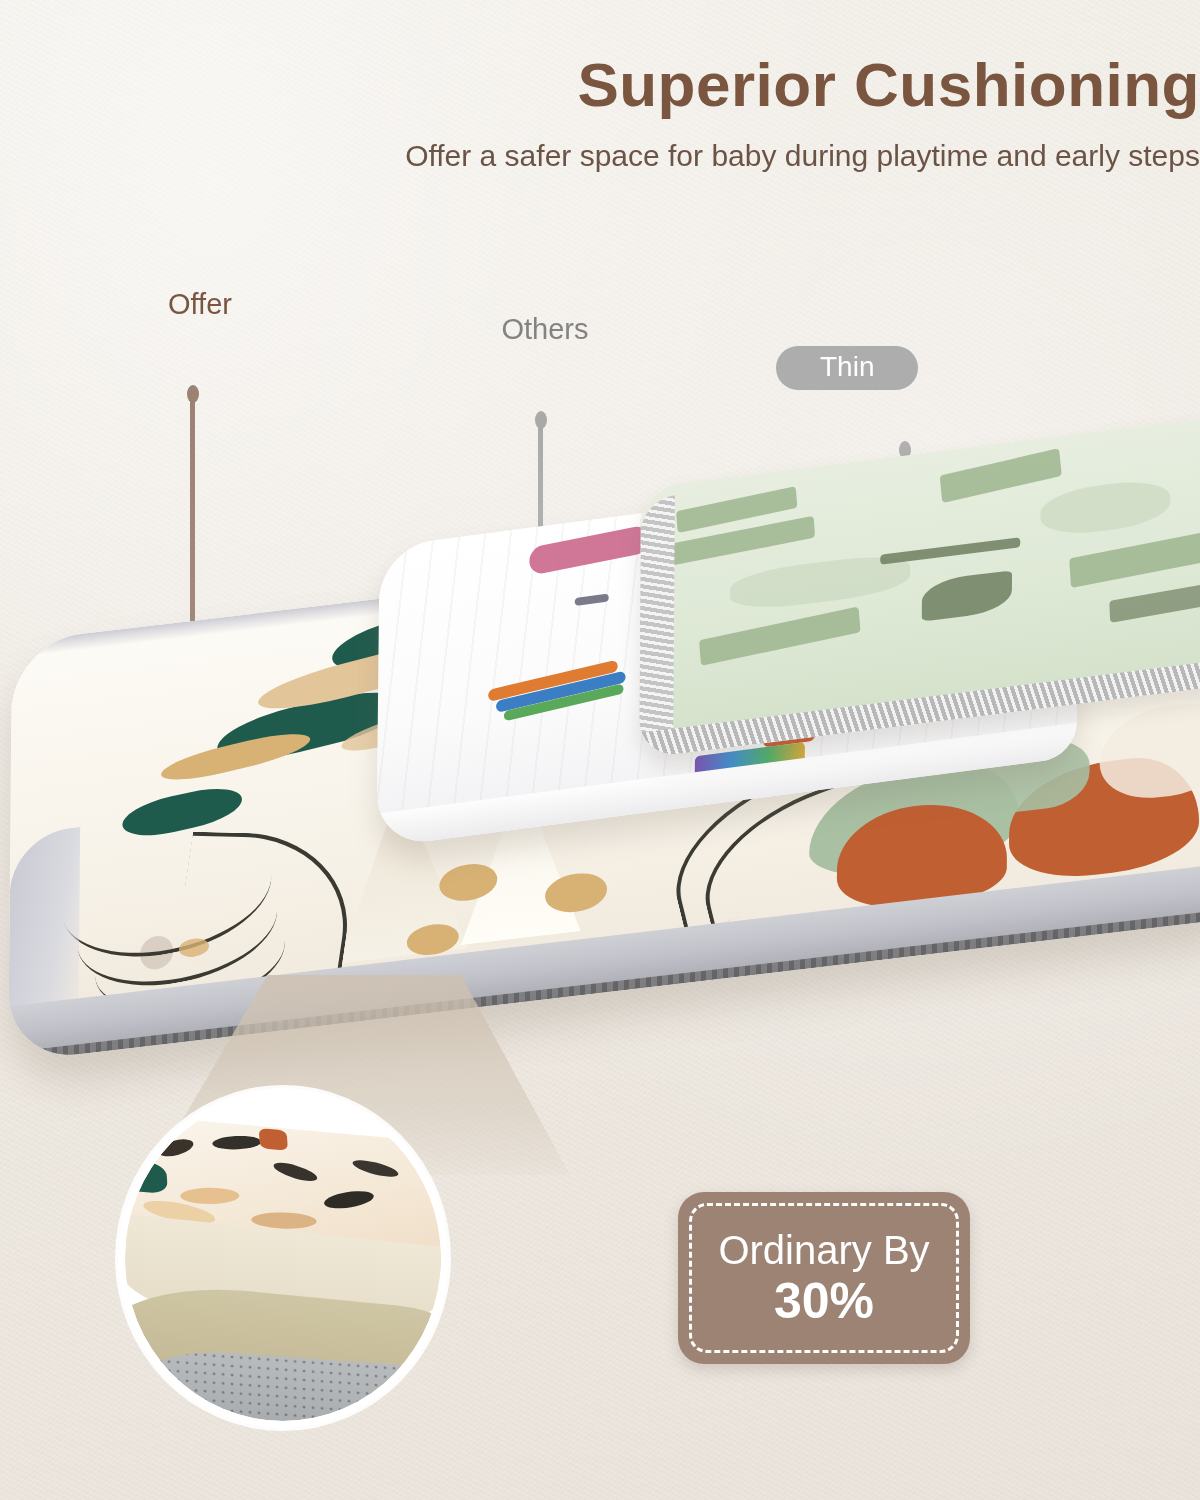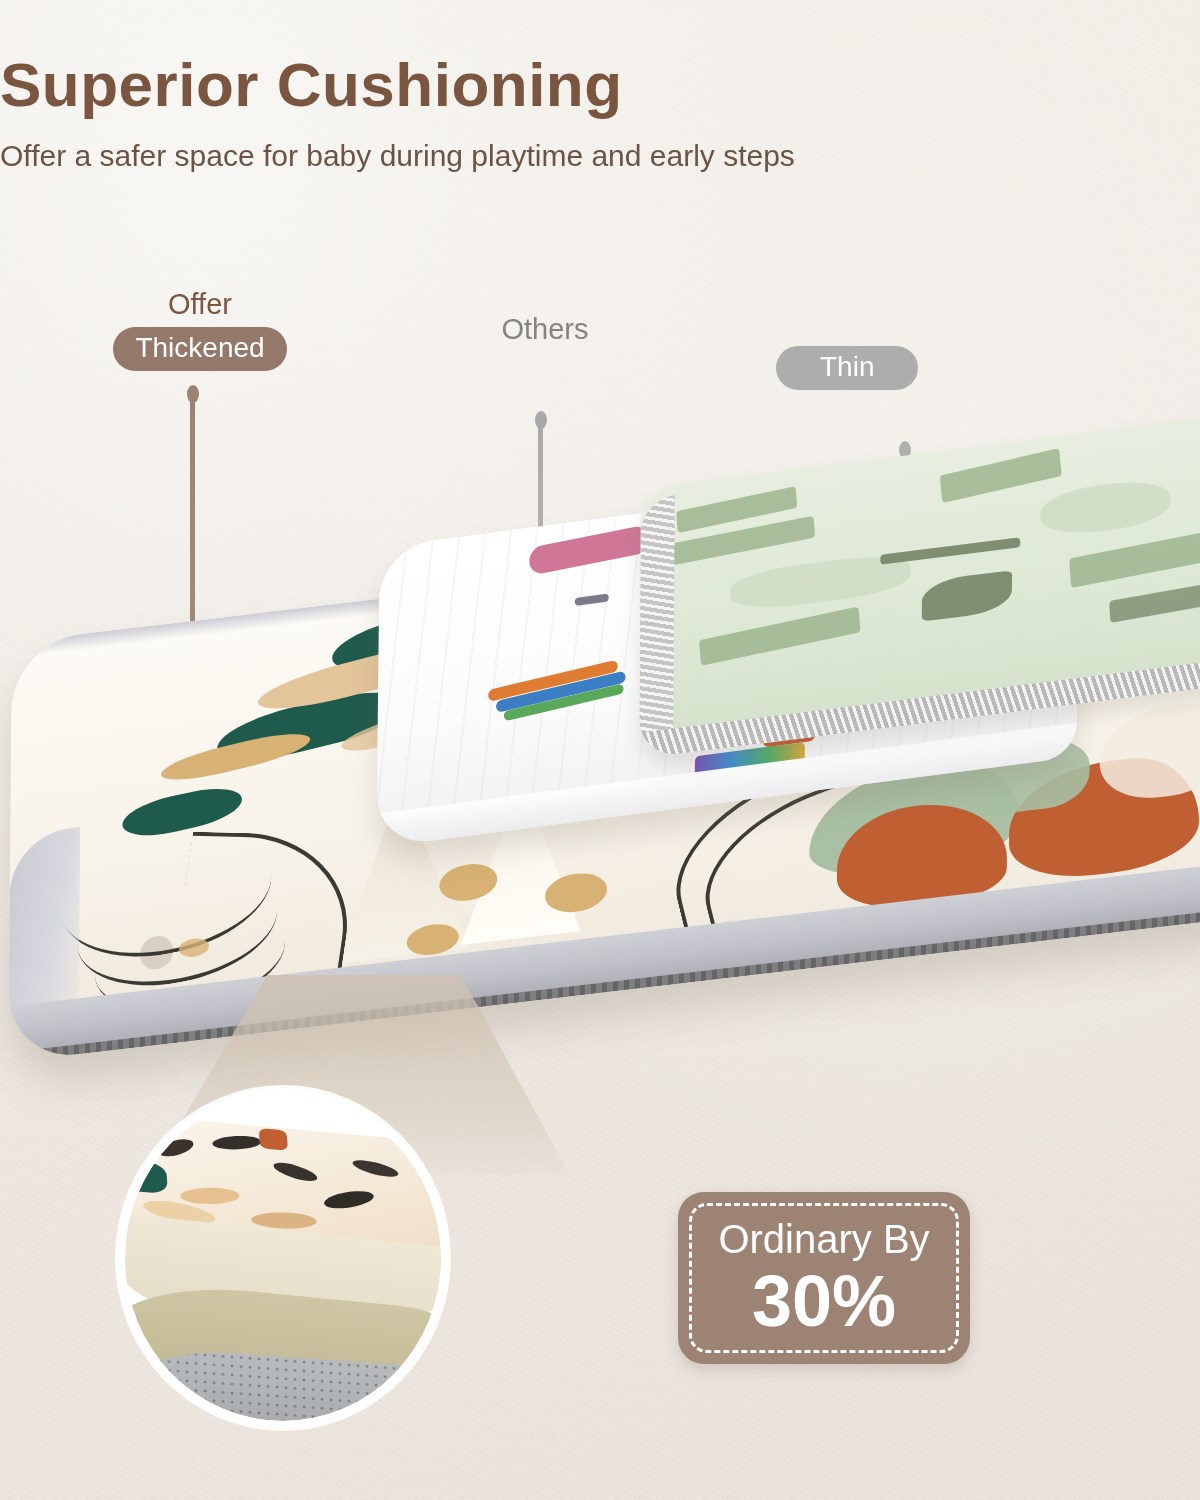--- a/index.html
+++ b/index.html
@@ -14,21 +14,21 @@
   #page { position:absolute; inset:0;
     background:
       radial-gradient(ellipse at 18% 12%, rgba(255,255,255,.55) 0%, rgba(255,255,255,0) 45%),
       radial-gradient(ellipse at 78% 30%, rgba(255,255,255,.35) 0%, rgba(255,255,255,0) 50%),
       repeating-linear-gradient(27deg, rgba(190,178,165,.055) 0 2px, rgba(255,255,255,0) 2px 5px),
       repeating-linear-gradient(-43deg, rgba(176,164,150,.05) 0 1px, rgba(255,255,255,0) 1px 4px),
       linear-gradient(160deg,#f4f1eb 0%, #efeae3 45%, #eae4dc 100%);
   }
 
   
-  .hdr { position:absolute; top:0; left:0; width:1200px; text-align:left; }
+  .hdr { position:absolute; top:0; left:0; width:1200px; text-align:right; }
   .title {
     margin-top:52px;
     font-size:62px; font-weight:bold; color:#7a5640;
     letter-spacing:.5px; line-height:1.05;
   }
   .subtitle {
     margin-top:22px;
     font-size:30px; color:#6b5446; font-weight:400;
   }
 
@@ -194,37 +194,34 @@
     position:absolute; left:678px; top:1192px; width:292px; height:172px;
     background:#9c8374; border-radius:26px;
     box-shadow:0 6px 14px rgba(120,100,85,.22);
     display:flex; flex-direction:column; align-items:center; justify-content:center;
   }
   .thick-badge::before{
     content:""; position:absolute; left:11px; top:11px; right:11px; bottom:11px;
     border:3px dashed #fdfcfa; border-radius:18px;
   }
   .tb-line1 { color:#fff; font-size:40px; font-weight:500; line-height:1; z-index:2; }
-  .tb-line2 { color:#fff; font-size:72px; font-weight:bold; line-height:1; margin-top:6px; z-index:2; }
+  .tb-line2 { color:#fff; font-size:50px; font-weight:bold; line-height:1; margin-top:6px; z-index:2; }
 </style>
 </head>
 <body>
 
 <div id="page"></div>
 
 <div class="hdr">
   <div class="title">Superior Cushioning</div>
   <div class="subtitle">Offer a safer space for baby during playtime and early steps</div>
 </div>
 
 <div class="colgrp" style="left:102px; top:288px; width:196px;">
   <div class="colcap">Offer</div>
-  <div style="text-align:center; margin-top:6px;">
-    <span class="badge brown">Thickened</span>
-  </div>
 </div>
 
 <div class="colgrp" style="left:452px; top:313px; width:186px;">
   <div class="colcap gray">Others</div>
 </div>
 
 <div class="colgrp" style="left:776px; top:340px; width:260px;">
   <div style="text-align:left; margin-top:6px;">
     <span class="badge gray" style="padding-left:44px; padding-right:44px;">Thin</span>
   </div>

